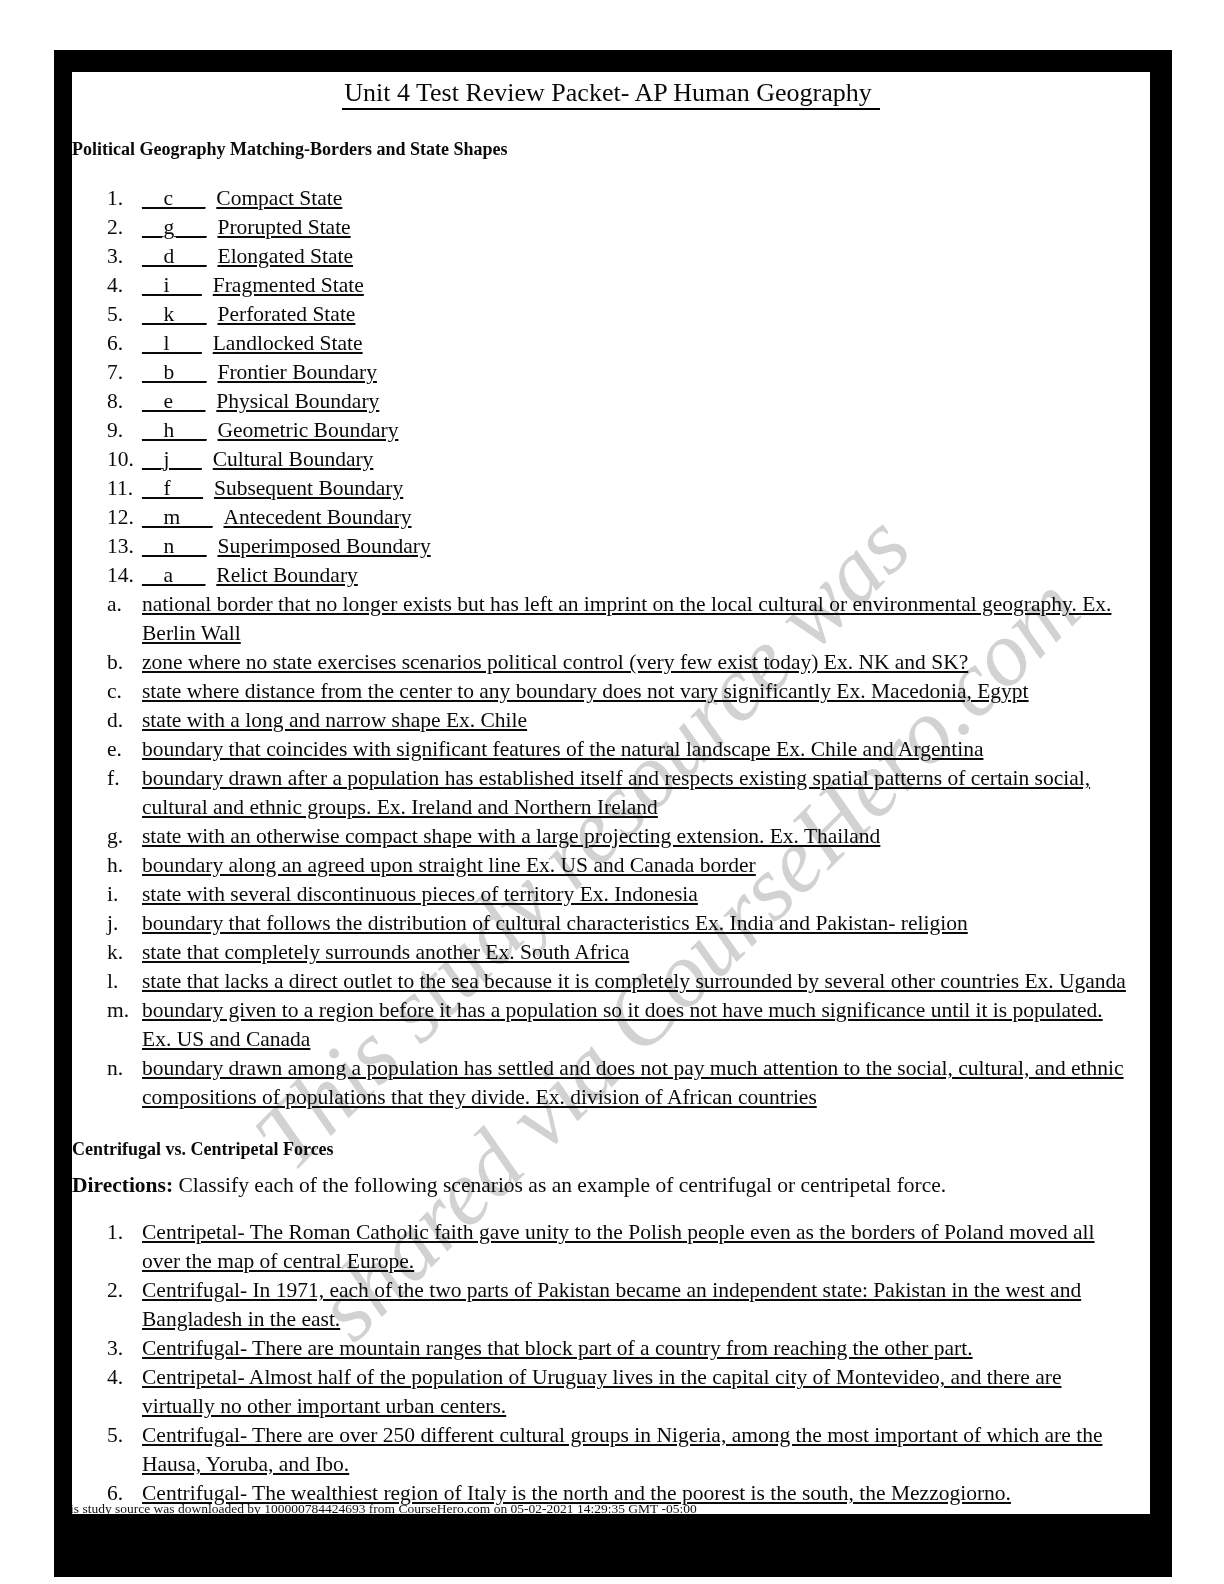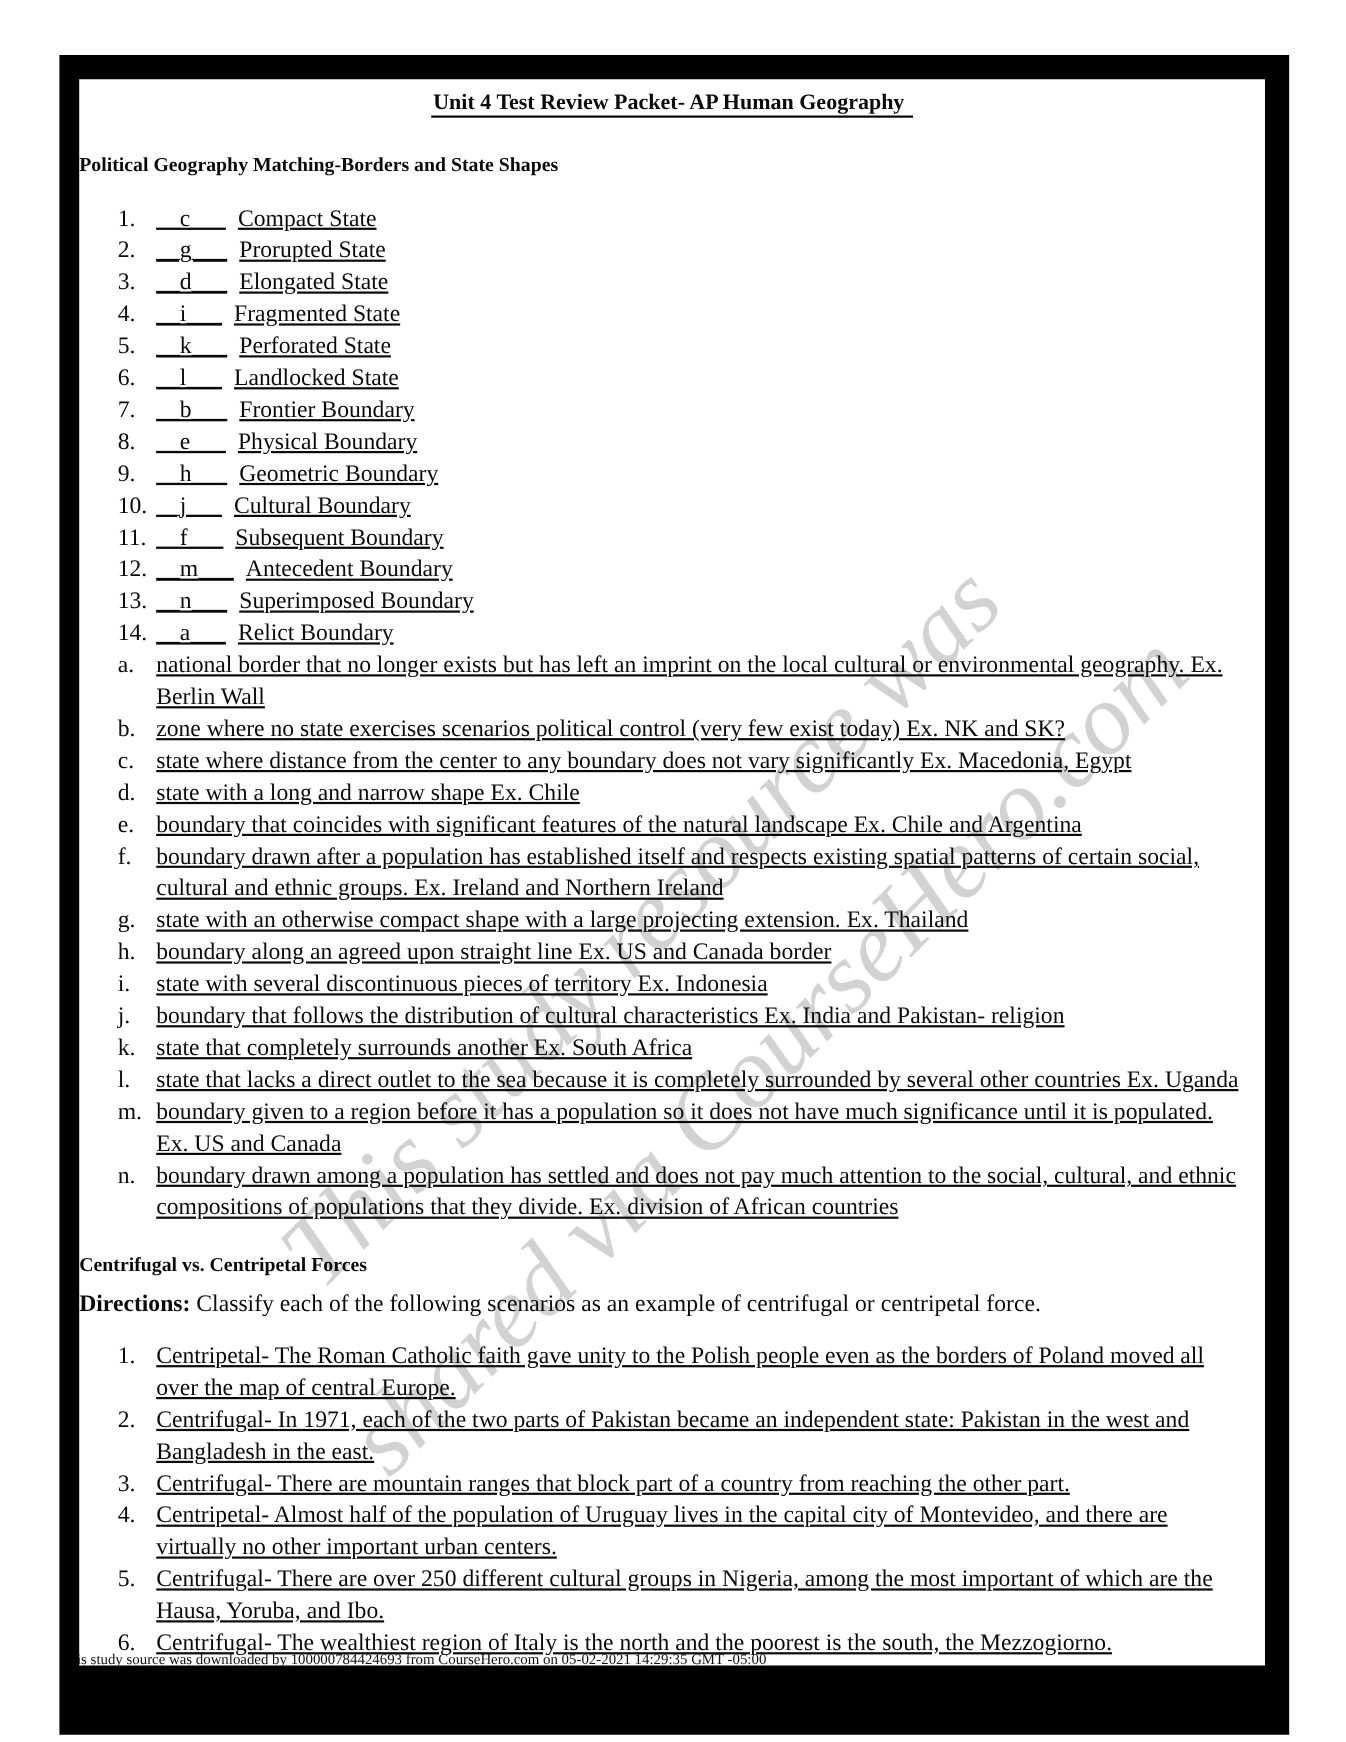--- a/index.html
+++ b/index.html
@@ -40,22 +40,22 @@
     position:absolute; left:72px; top:72px;
     width:1078px;
     z-index:2;
     font-size:21.5px;
     line-height:29px;
   }
 
   .doc-title {
     margin:6px 0 0 0;
     text-align:center;
-    font-size:20px;
-    font-weight:bold;
+    font-size:26px;
+    font-weight:normal;
     line-height:30px;
   }
   .doc-title span {
     border-bottom:2px solid #000;
     padding:0 8px 1px 2px;
   }
 
   .section-heading {
     margin:27px 0 0 0;
     font-size:18px;

